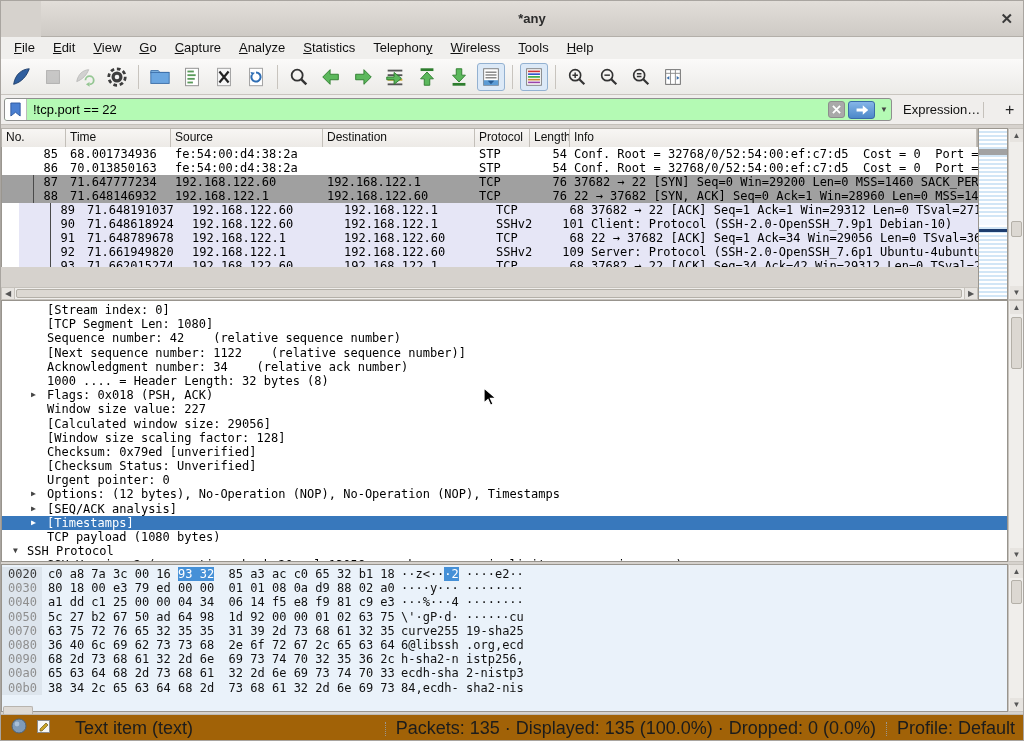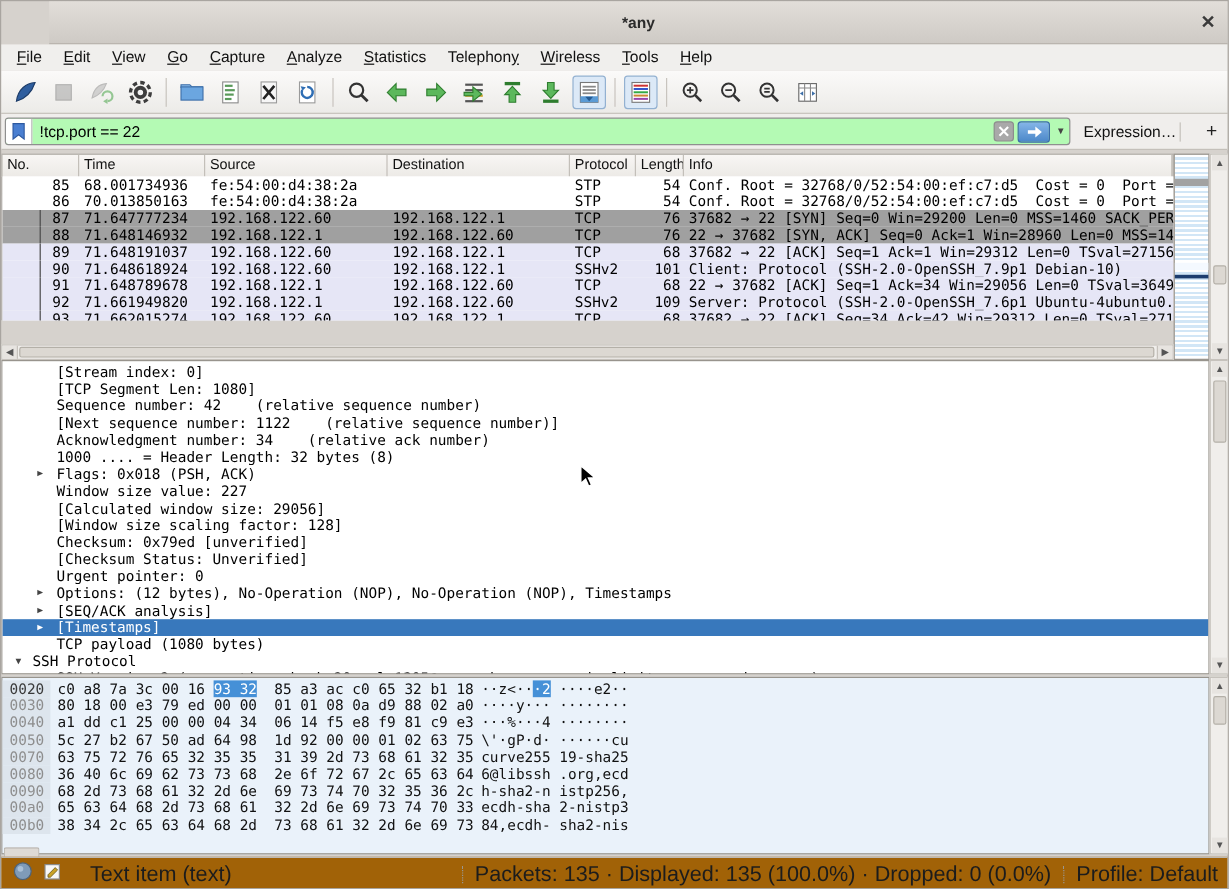--- a/index.html
+++ b/index.html
@@ -41,21 +41,21 @@
   .hcell{line-height:17px;padding-left:4px;border-right:1px solid #c3bfb9;overflow:hidden;white-space:nowrap;}
   .c-no{width:64px;}.c-time{width:105px;}.c-src{width:152px;}.c-dst{width:152px;}.c-proto{width:55px;}.c-len{width:40px;}.c-info{flex:1;}
   .prows{position:absolute;top:146px;left:0;width:977px;height:120px;background:#fff;overflow:hidden;border-left:1px solid #9a968f;font-family:"DejaVu Sans Mono",monospace;font-size:12px;}
   .prow{display:flex;height:14px;line-height:14px;white-space:pre;position:relative;color:#000;}
   .prow span{overflow:hidden;}
   .prow .c-no{text-align:right;padding-right:8px;}
   .prow .c-len{text-align:right;padding-right:3px;}
   .prow .c-time,.prow .c-src,.prow .c-dst,.prow .c-proto,.prow .c-info{padding-left:4px;}
   .v-white{background:#fff;}
   .v-gray{background:var(--row-gray);align-items:center;}
-  .v-lav{background:var(--row-lav);}
+  .v-lav{background:var(--row-lav);margin-left:17px;}
   .v-sel{background:var(--sel);color:#fff;}
   .rel{position:absolute;left:31px;top:0;bottom:0;width:4px;border-left:1px solid #4a4a4a;}
   .v-sel .rel{border-color:#fff;}
 
   
   .minimap{position:absolute;left:977px;top:127px;width:30px;height:172px;border:1px solid #9a968f;background:repeating-linear-gradient(180deg,#ffffff 0 2px,#d2e6f6 2px 4px);}
   .mm-gray{position:absolute;left:0;right:0;top:20px;height:6px;background:#a2a2a2;}
   .mm-dark{position:absolute;left:0;right:0;top:100px;height:3px;background:#1d3d6e;}
   .mm-white{position:absolute;left:0;right:0;top:90px;height:6px;background:#f4f9ff;}
   .vscroll{position:absolute;width:17px;background:#f0eeeb;border:1px solid #c6c2bc;}

